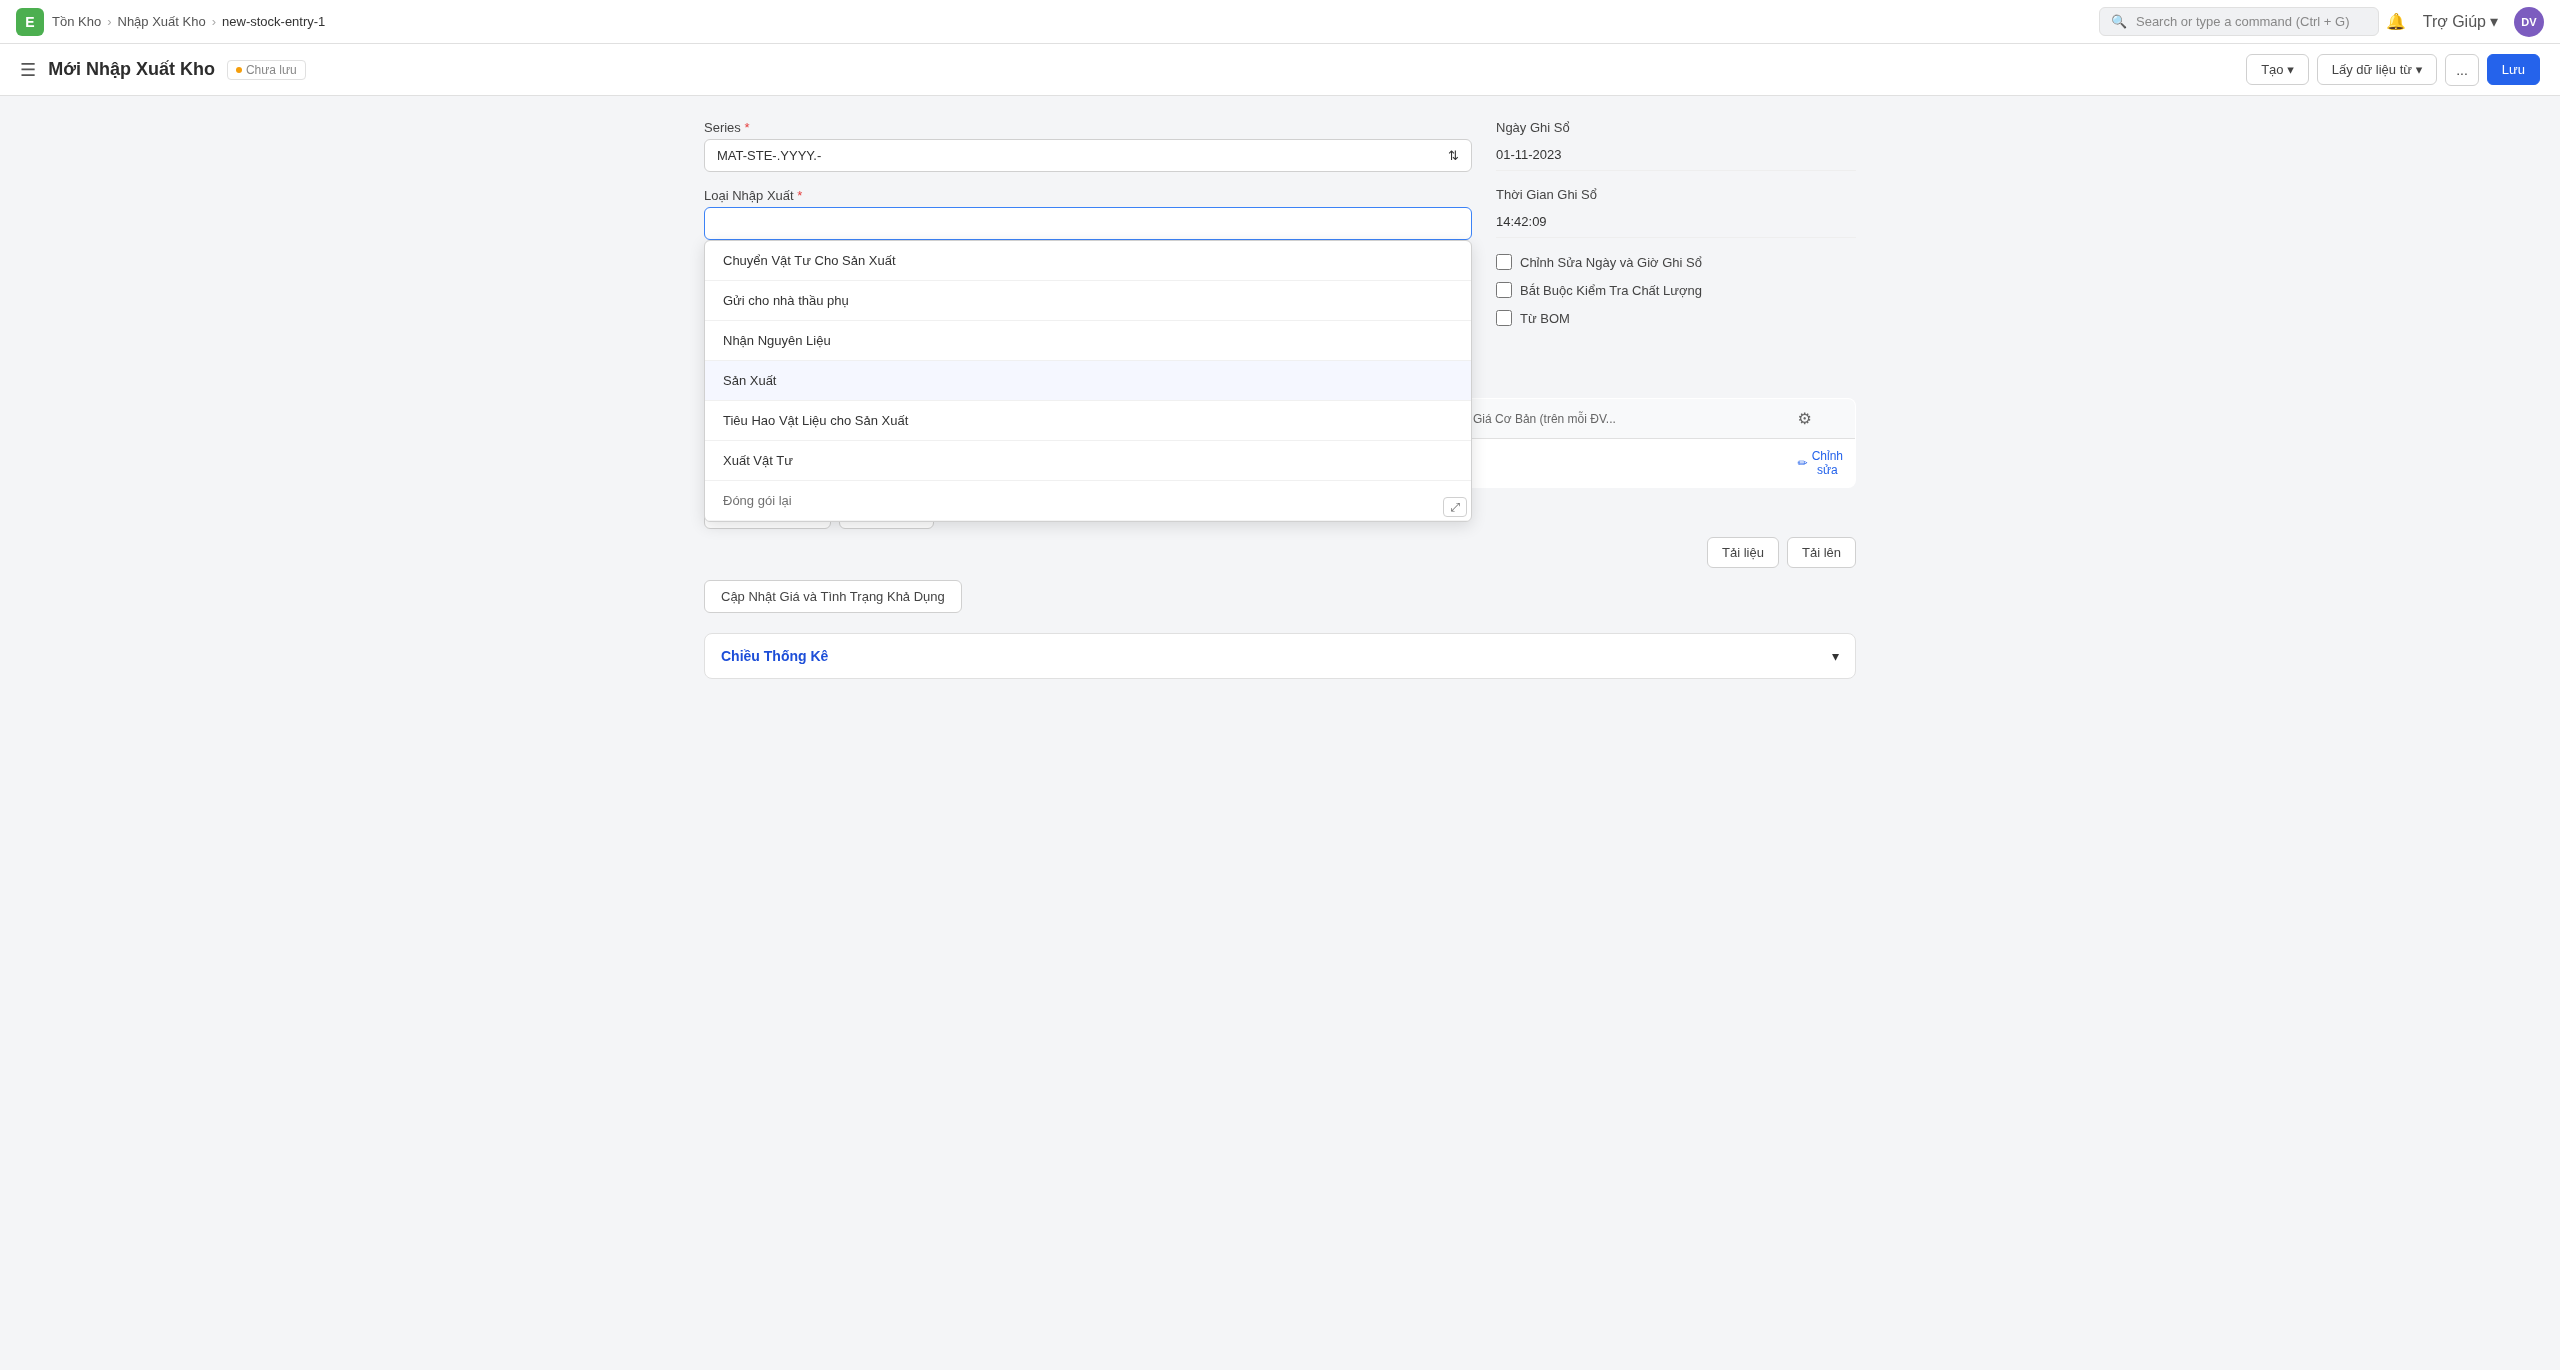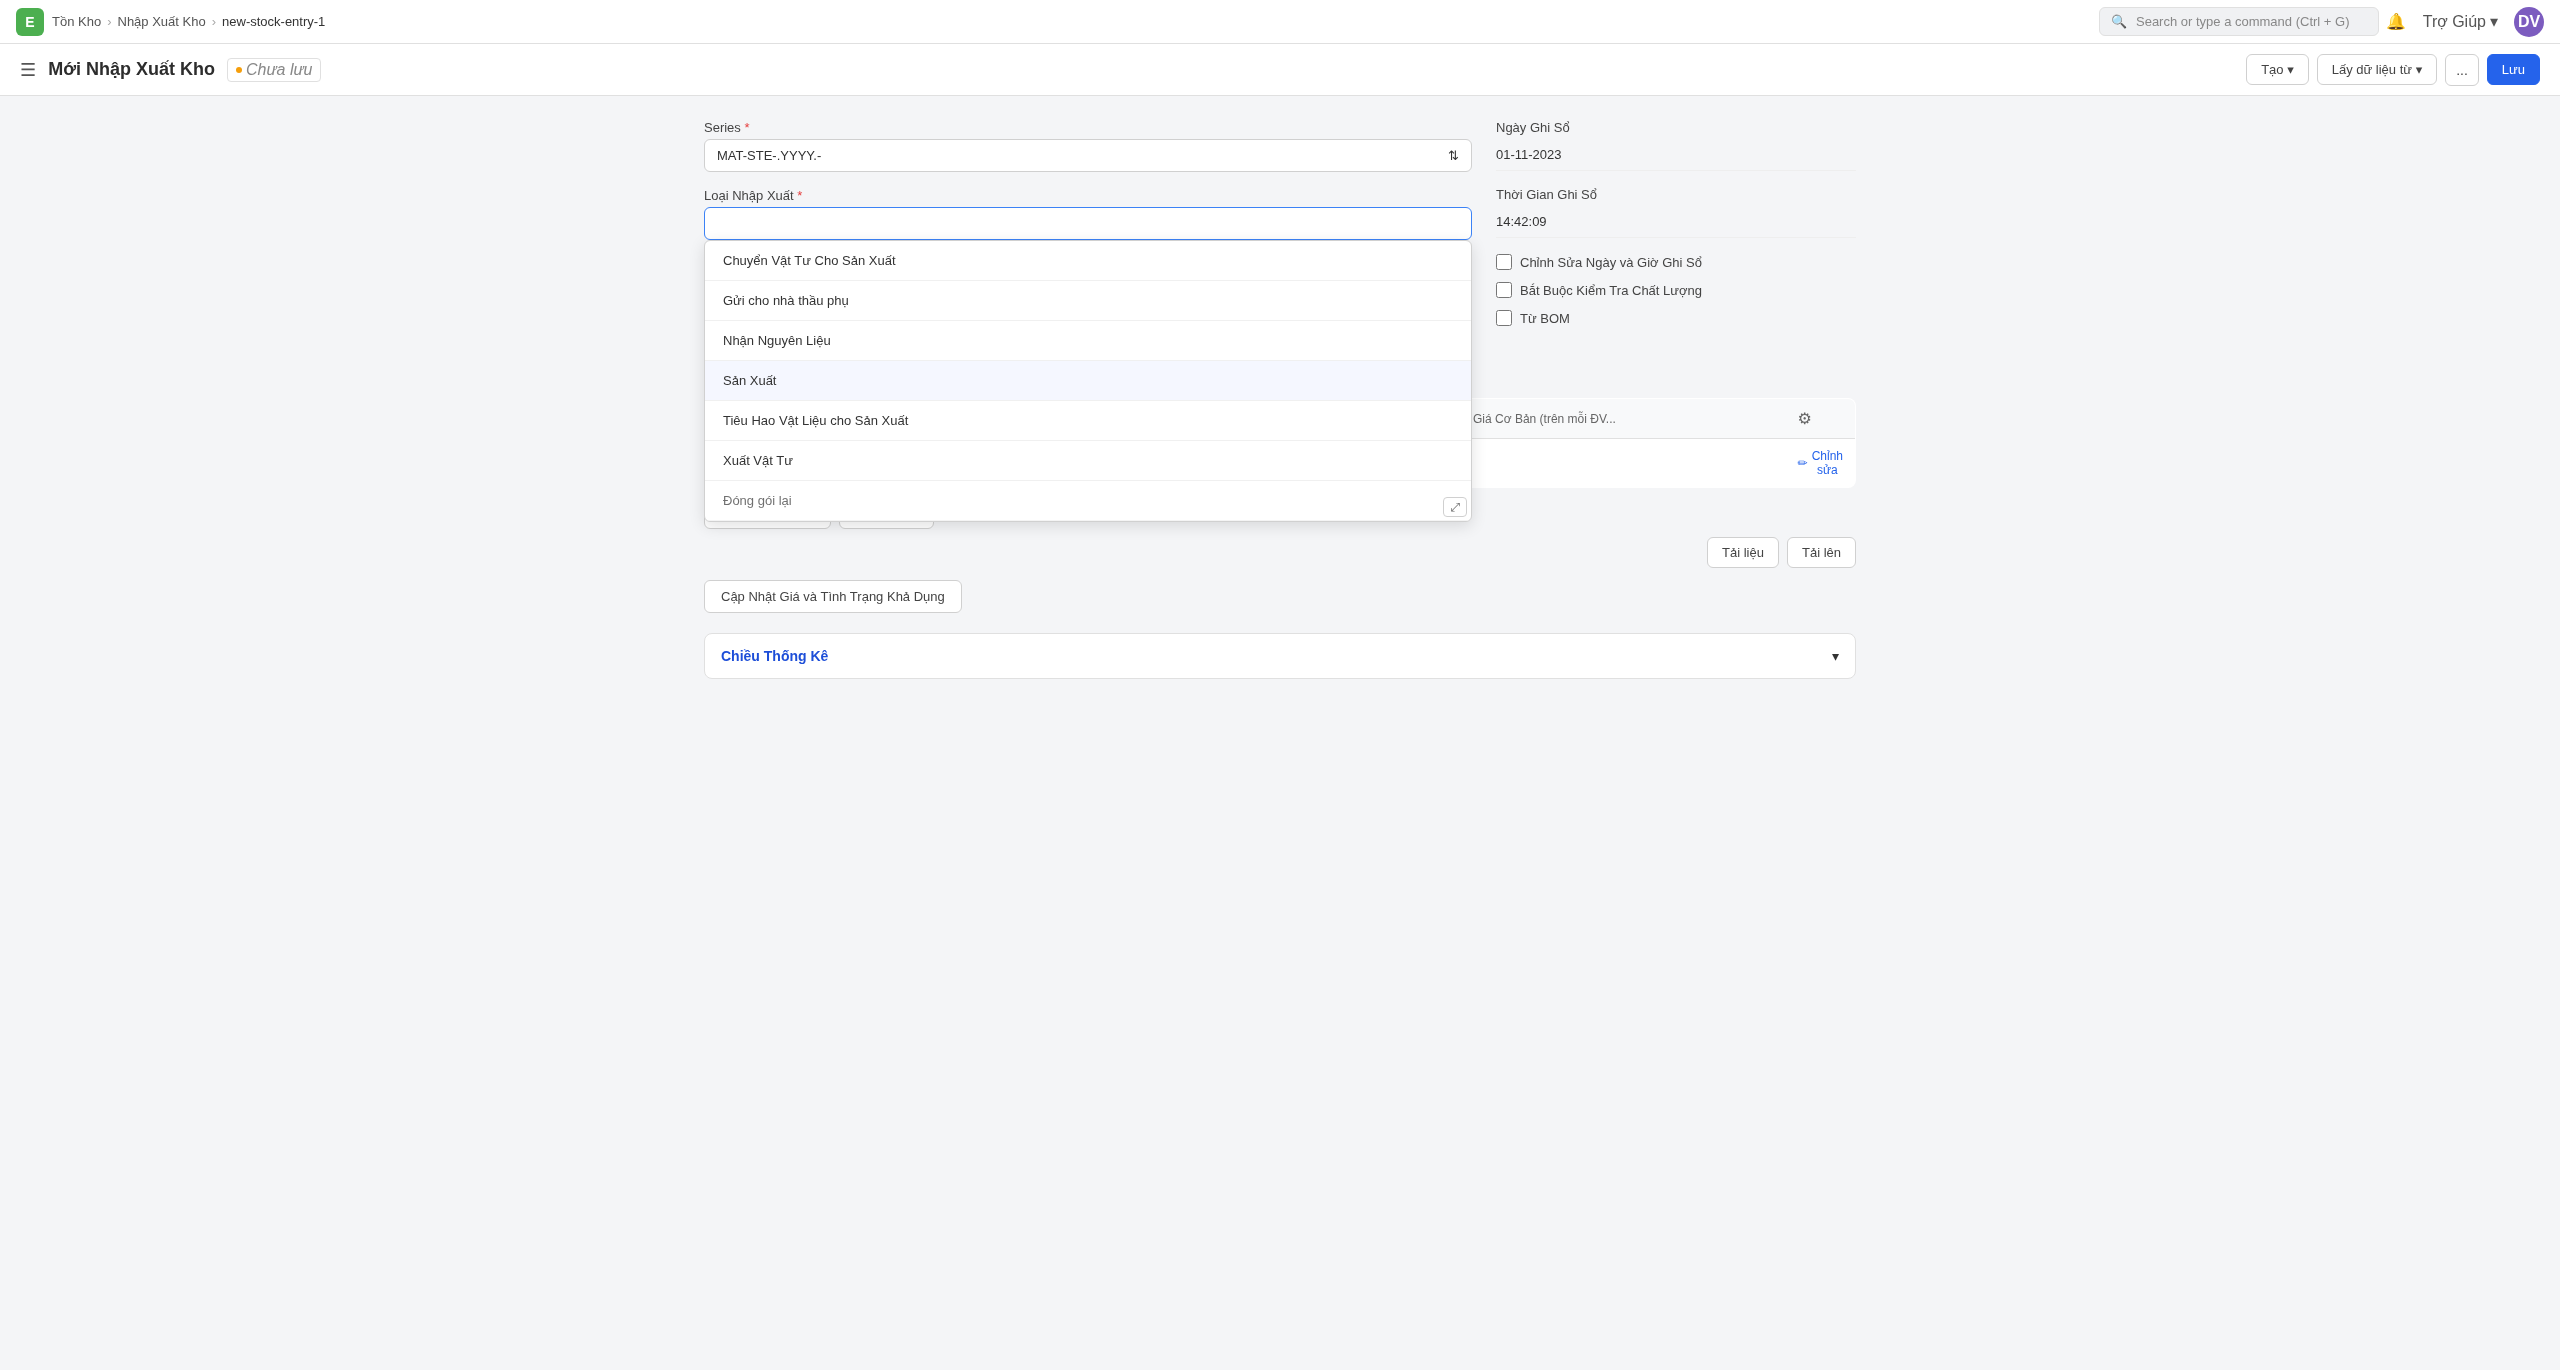--- a/index.html
+++ b/index.html
@@ -78,21 +78,21 @@
       display: flex;
       align-items: center;
       gap: 4px;
     }
     .avatar-btn {
       width: 30px;
       height: 30px;
       border-radius: 50%;
       background: #7c5cbf;
       color: white;
-      font-size: 16px;
+      font-size: 11px;
       font-weight: bold;
       display: flex;
       align-items: center;
       justify-content: center;
       border: none;
       cursor: pointer;
     }
 
     
     .page-header {
@@ -119,27 +119,26 @@
     .page-title {
       font-size: 18px;
       font-weight: 600;
       color: #2d2d2d;
     }
     .unsaved-badge {
       background: #fff;
       border: 1px solid #e0e0e0;
       border-radius: 4px;
       padding: 2px 8px;
-      font-size: 16px;
+      font-size: 12px;
       color: #888;
       margin-left: 12px;
       display: flex;
       align-items: center;
       gap: 4px;
-      font-style: italic;
     }
     .unsaved-dot {
       width: 6px;
       height: 6px;
       border-radius: 50%;
       background: #f59e0b;
       display: inline-block;
     }
     .page-header-spacer { flex: 1; }
     .header-actions {

